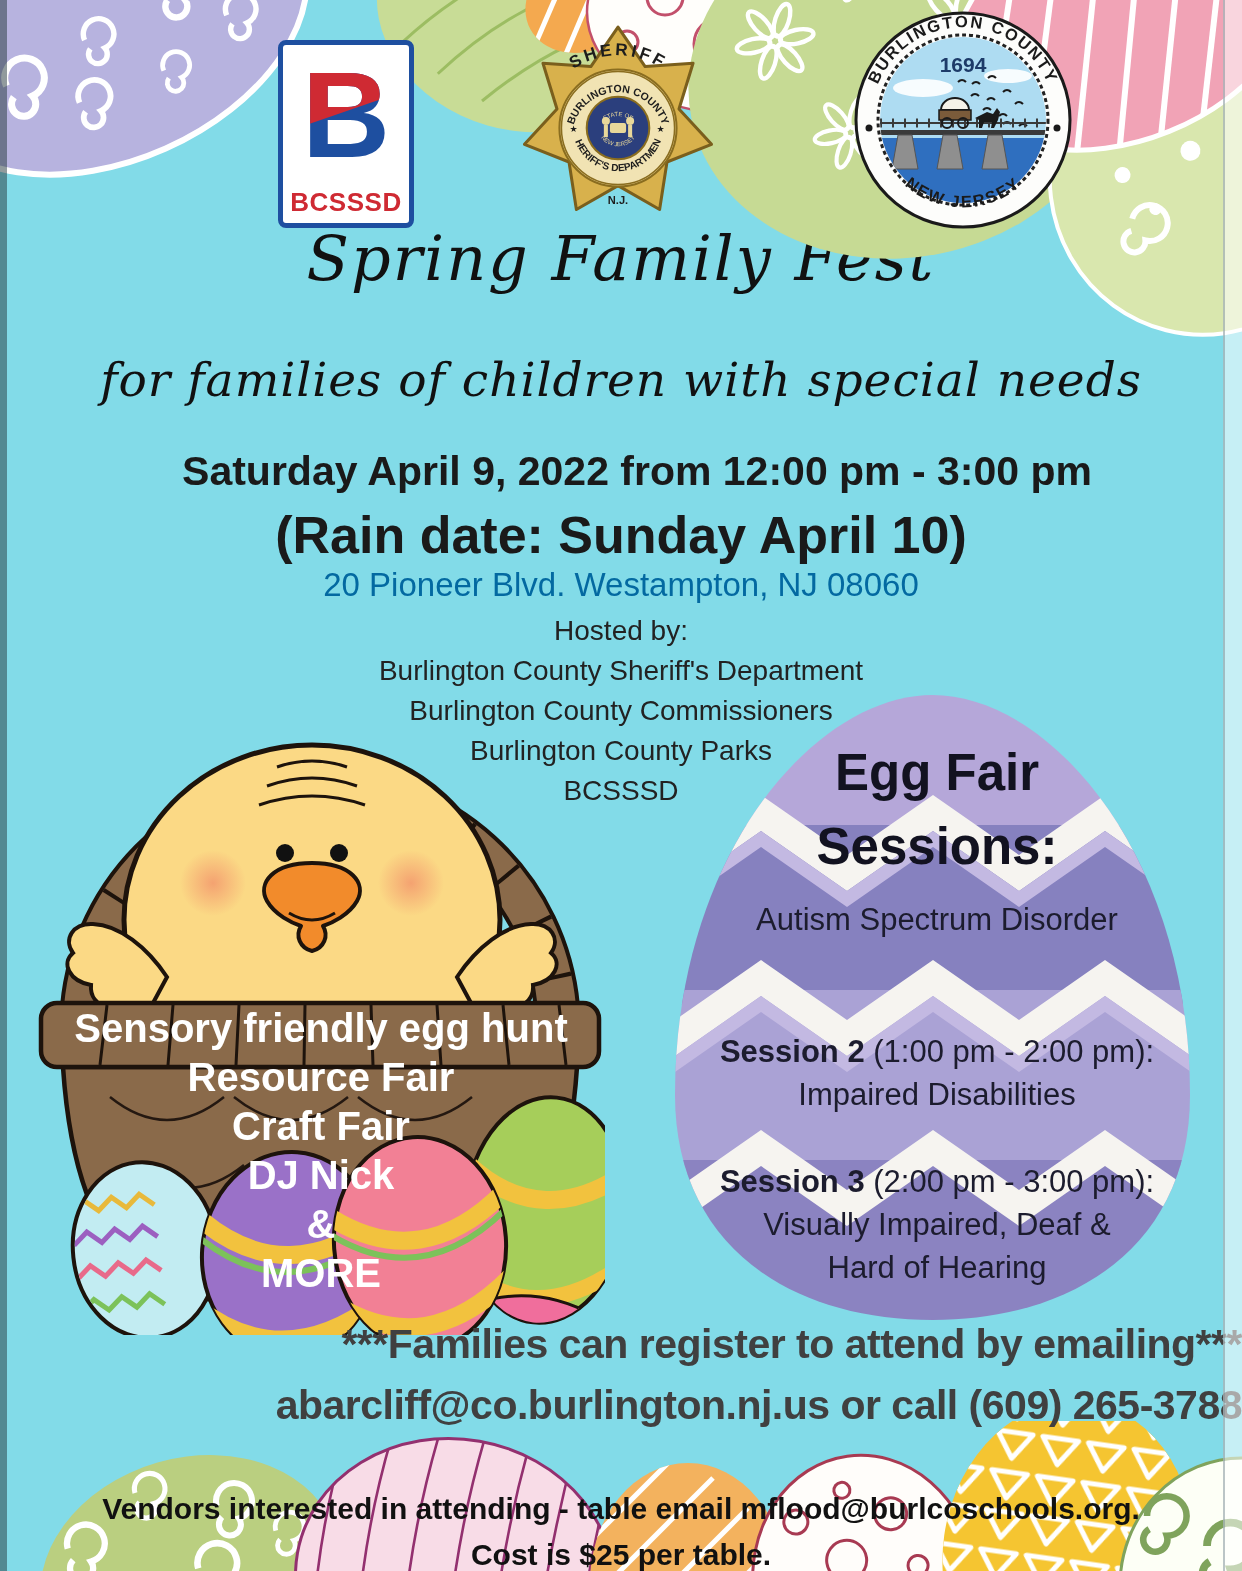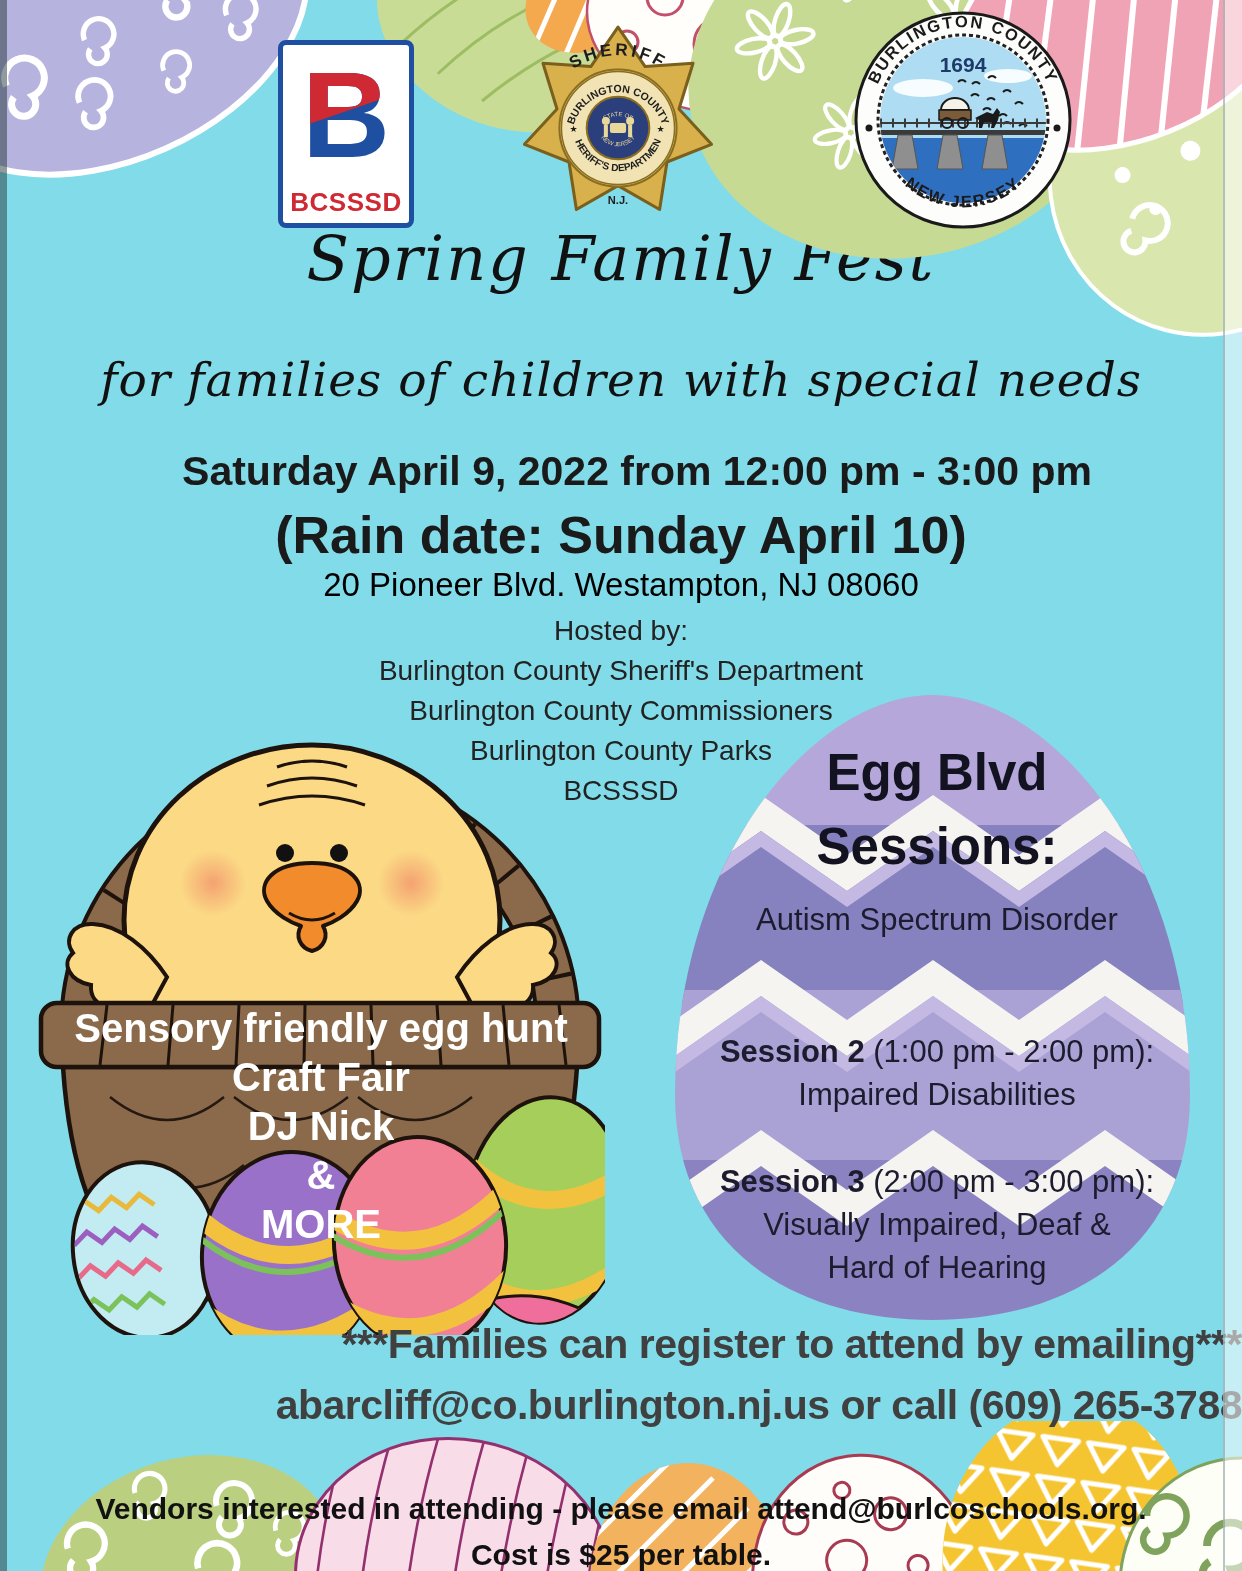--- a/index.html
+++ b/index.html
@@ -23,21 +23,21 @@
   .b-label{color:#CF2A33; font-weight:800; font-size:26px; letter-spacing:.5px; margin-top:8px;}
   
   .title{left:0; width:100%; top:222px; text-align:center;
     font-family:"DejaVu Serif", serif; font-style:italic; font-weight:500;
     font-size:62px; letter-spacing:2px; color:#111;}
   .subtitle{left:0; width:100%; top:352px; text-align:center;
     font-family:"DejaVu Serif", serif; font-style:italic;
     font-size:47px; letter-spacing:1px; color:#111;}
   .dateline{left:16px; width:100%; top:448px; text-align:center; font-weight:bold; font-size:41px;}
   .raindate{left:0; width:100%; top:505px; text-align:center; font-weight:bold; font-size:52px;}
-  .address{left:0; width:100%; top:566px; text-align:center; font-size:33px; color:#000000;}
+  .address{left:0; width:100%; top:566px; text-align:center; font-size:33px; color:#0369a1;}
   .hosted{left:0; width:100%; top:611px; text-align:center; font-size:28px; line-height:40px; color:#222;}
   
   .activities{left:40px; top:1004px; width:562px; text-align:center;
     color:#fff; font-weight:bold; font-size:40px; line-height:49px; z-index:4;}
   
   .egg-title{left:682px; top:736px; width:510px; text-align:center;
     font-weight:bold; font-size:51px; line-height:74px; color:#121220; z-index:4;}
   .sess{left:682px; width:510px; text-align:center; font-size:31px;
     line-height:43px; color:#1c1c2e; z-index:4;}
   .sess b{font-weight:bold;}
@@ -440,20 +440,21 @@
       <g clip-path="url(#ceggC)" fill="none">
         <path d="M-88,-32 Q0,32 88,-46" stroke="#F2C23E" stroke-width="18"></path>
         <path d="M-88,-14 Q0,48 88,-28" stroke="#7CC25A" stroke-width="6"></path>
         <path d="M-88,56 Q0,118 88,40" stroke="#F2C23E" stroke-width="18"></path>
       </g>
     </g>
   </svg>
 
   <div class="abs activities">
     <div>Sensory friendly egg hunt</div>
+    <div>Resource Fair</div>
     <div>Craft Fair</div>
     <div>DJ Nick</div>
     <div>&amp;</div>
     <div>MORE</div>
   </div>
 
   <svg class="abs art" style="left:675px;top:695px" width="515" height="625" viewBox="0 0 515 625">
     <defs>
       <clipPath id="bigEgg">
         <path d="M257.5,0 C375,0 515,160 515,400 C515,550 400,625 257.5,625 C115,625 0,550 0,400 C0,160 140,0 257.5,0 Z"></path>
@@ -466,40 +467,40 @@
       <rect x="0" y="465" width="515" height="160" fill="#8B83C1"></rect>
       <polygon fill="#F6F4F0" points="0,160 86,100 172,160 258,100 344,160 430,100 516,160 516,196 430,136 344,196 258,136 172,196 86,136 0,196"></polygon>
       <polygon fill="#C3B9E2" points="0,196 86,136 172,196 258,136 344,196 430,136 516,196 516,212 430,152 344,212 258,152 172,212 86,152 0,212"></polygon>
       <polygon fill="#F6F4F0" points="0,325 86,265 172,325 258,265 344,325 430,265 516,325 516,361 430,301 344,361 258,301 172,361 86,301 0,361"></polygon>
       <polygon fill="#C3B9E2" points="0,361 86,301 172,361 258,301 344,361 430,301 516,361 516,377 430,317 344,377 258,317 172,377 86,317 0,377"></polygon>
       <polygon fill="#F6F4F0" points="0,495 86,435 172,495 258,435 344,495 430,435 516,495 516,531 430,471 344,531 258,471 172,531 86,471 0,531"></polygon>
     </g>
   </svg>
 
   <div class="abs egg-title">
-    <div>Egg Blvd</div>
+    <div>Egg Fair</div>
     <div>Sessions:</div>
   </div>
   <div class="abs sess s1">
     <div>Autism Spectrum Disorder</div>
   </div>
   <div class="abs sess s2">
     <div><b>Session 2</b><span> (1:00 pm - 2:00 pm):</span></div>
     <div>Impaired Disabilities</div>
   </div>
   <div class="abs sess s3">
     <div><b>Session 3</b><span> (2:00 pm - 3:00 pm):</span></div>
     <div>Visually Impaired, Deaf &amp;</div>
     <div>Hard of Hearing</div>
   </div>
 
   <div class="abs register">
     <div>***Families can register to attend by emailing***</div>
     <div>abarcliff@co.burlington.nj.us or call (609) 265-3788</div>
   </div>
   <div class="abs vendors">
-    <div>Vendors interested in attending - please email attend@burlcoschools.org.</div>
+    <div>Vendors interested in attending - table email mflood@burlcoschools.org.</div>
     <div>Cost is $25 per table.</div>
   </div>
 
   <div class="abs edge-l"></div>
   <div class="abs edge-r"></div>
 </div>
 
 </body></html>

